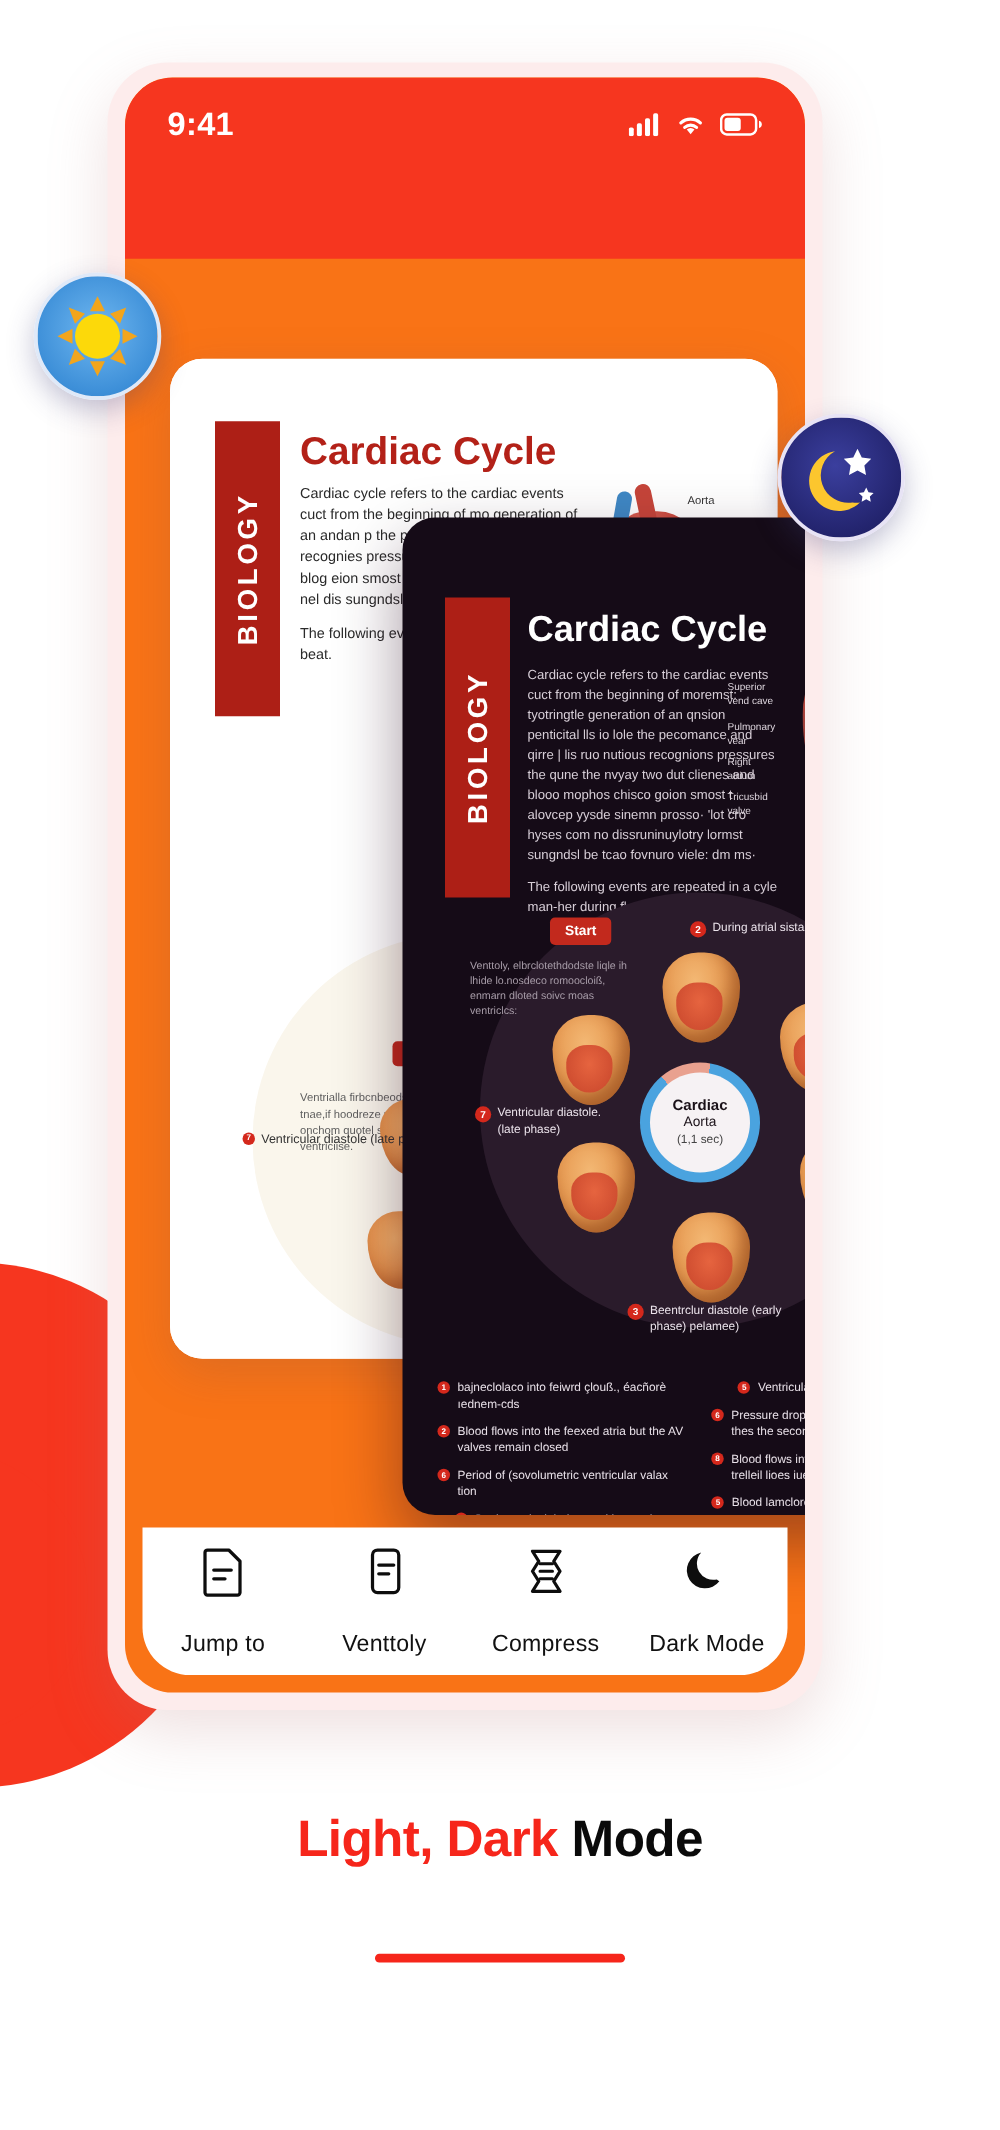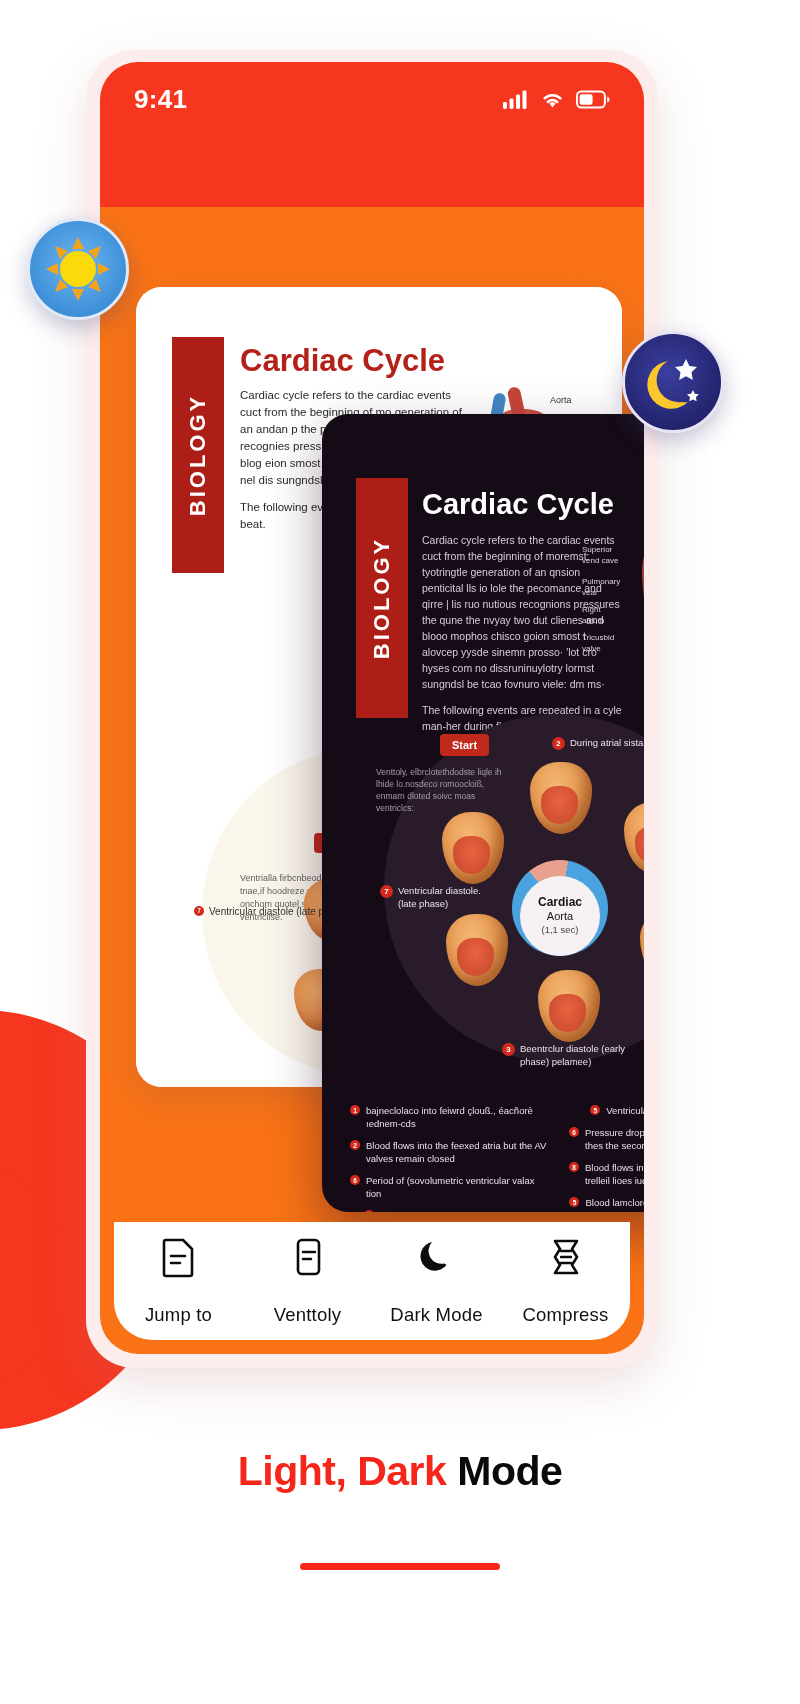--- a/index.html
+++ b/index.html
@@ -171,24 +171,24 @@
   .dk-start{
     position:absolute; left:118px; top:320px;
     background:#c2291d; color:#fff; font-size:11px; font-weight:700;
     padding:5px 12px; border-radius:4px; z-index:3;
   }
   .dk-note{
     position:absolute; left:54px; top:352px; width:128px;
     font-size:8.5px; line-height:12px; color:#a79ca8; z-index:3;
   }
   .center-ring{
-    position:absolute; left:190px; top:446px;
+    position:absolute; left:190px; top:436px;
     width:96px; height:96px; border-radius:50%;
     background:conic-gradient(from 180deg,#4aa3df 0deg 140deg,#e9a18f 140deg 190deg,#4aa3df 190deg 360deg);
-    display:flex; align-items:flex-end; justify-content:center; z-index:4;
+    display:flex; align-items:center; justify-content:center; z-index:4;
   }
   .center-ring .inner-c{
     width:80px; height:80px; border-radius:50%;
     background:#f6f2f4; color:#1a1118;
     display:flex; flex-direction:column; align-items:center; justify-content:center;
     font-size:11px; line-height:14px; text-align:center;
   }
   .center-ring b{ font-size:12px;}
   .center-ring small{ font-size:9.5px; color:#444;}
   .heart-d{
@@ -442,31 +442,31 @@
       <div class="tabitem">
         <svg width="38" height="42" viewBox="0 0 38 42">
           <rect x="9" y="4" width="21" height="34" rx="4" fill="none" stroke="#0d0d0d" stroke-width="2.6"></rect>
           <path d="M14 16h12M14 23h8" stroke="#0d0d0d" stroke-width="2.6" stroke-linecap="round"></path>
         </svg>
         <span class="lbl">Venttoly</span>
       </div>
 
       <div class="tabitem">
         <svg width="38" height="42" viewBox="0 0 38 42">
-          <path d="M26.5 27.5A13 13 0 0 1 14 6a14.5 14.5 0 1 0 14.5 23 13 13 0 0 1-2-1.5z" fill="#0d0d0d"></path>
-        </svg>
-        <span class="lbl">Dark Mode</span>
-      </div>
-
-      <div class="tabitem">
-        <svg width="38" height="42" viewBox="0 0 38 42">
           <path d="M8 5h22l-5 8 5 8-5 8 5 8H8l5-8-5-8 5-8z" fill="none" stroke="#0d0d0d" stroke-width="2.6" stroke-linejoin="round"></path>
           <path d="M14 15h10M14 21h10M14 27h10" stroke="#0d0d0d" stroke-width="2.4" stroke-linecap="round"></path>
         </svg>
         <span class="lbl">Compress</span>
+      </div>
+
+      <div class="tabitem">
+        <svg width="38" height="42" viewBox="0 0 38 42">
+          <path d="M26.5 27.5A13 13 0 0 1 14 6a14.5 14.5 0 1 0 14.5 23 13 13 0 0 1-2-1.5z" fill="#0d0d0d"></path>
+        </svg>
+        <span class="lbl">Dark Mode</span>
       </div>
     </div>
 
   </div>
 </div>
 
 <div class="badge badge-sun">
   <svg width="68" height="68" viewBox="0 0 68 68">
     <g fill="#f2a51c">
       <path d="M34 2l6 12H28zM34 66l-6-12h12zM2 34l12-6v12zM66 34l-12 6V28z"></path>

